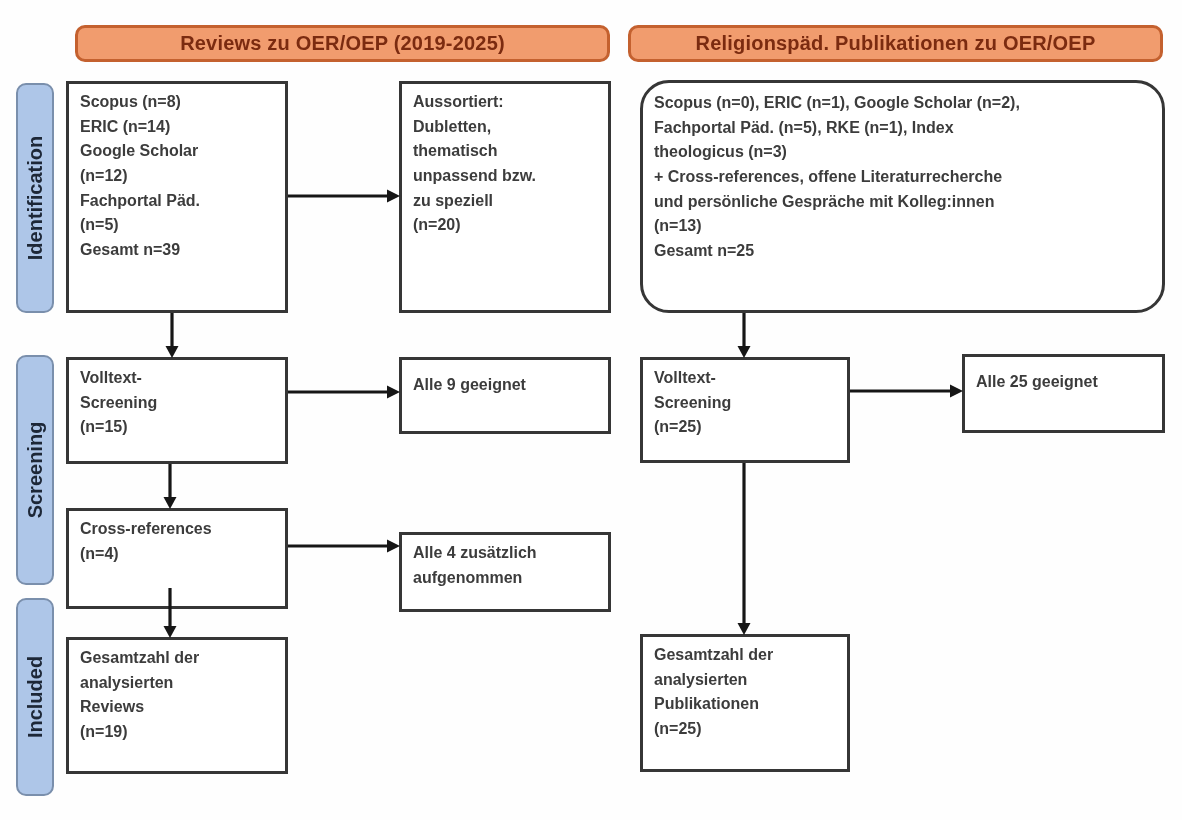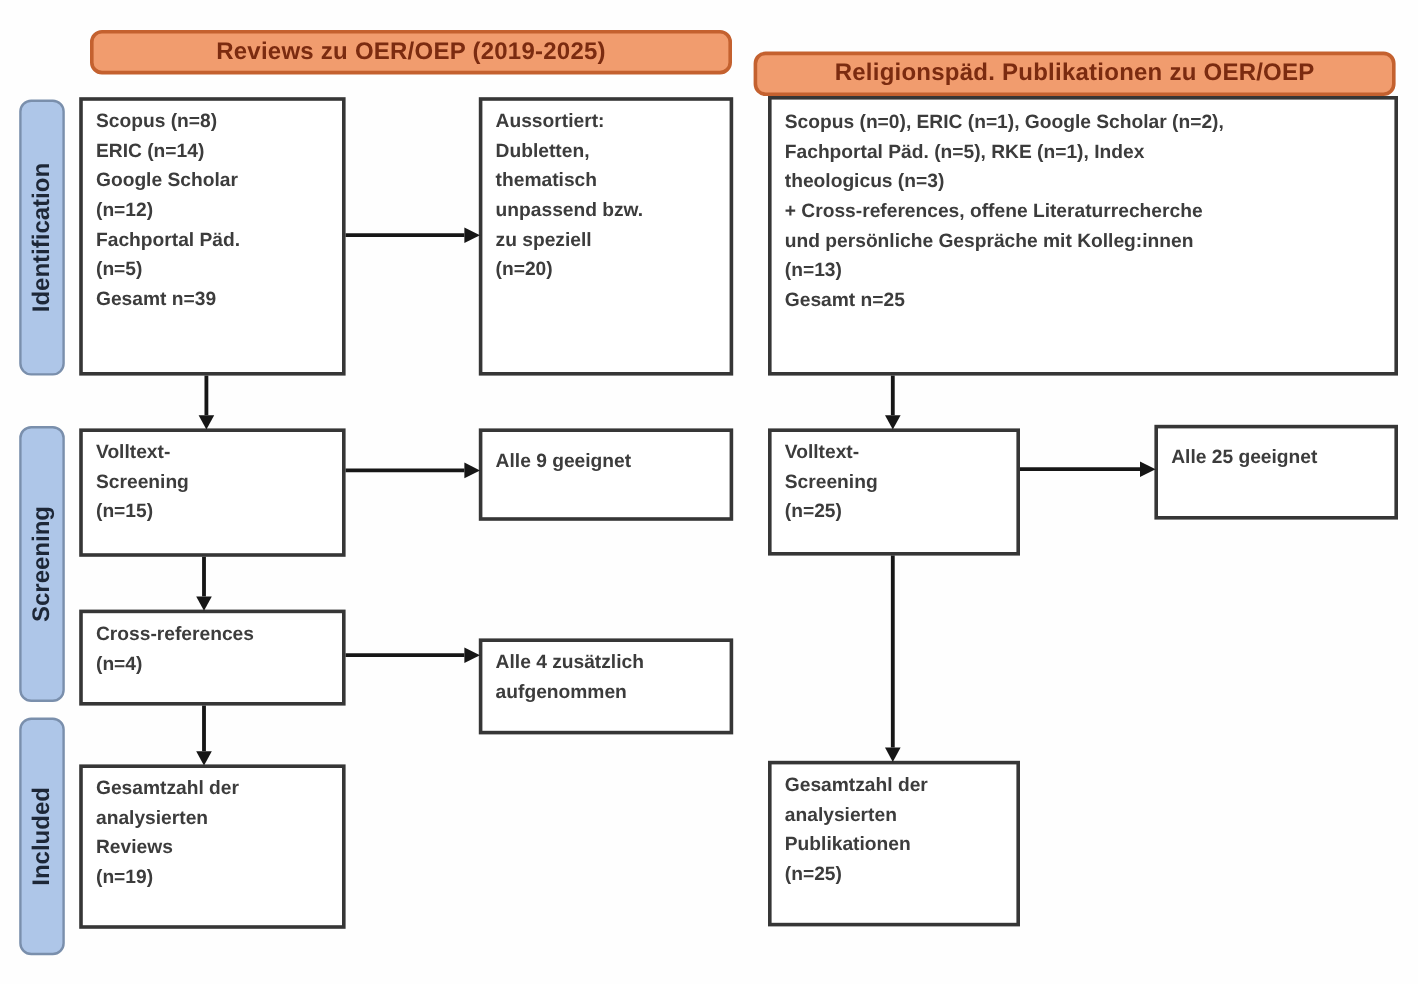--- a/index.html
+++ b/index.html
@@ -16,21 +16,21 @@
   }
   .hdr{
     position:absolute; box-sizing:border-box; height:37px;
     background:var(--header-fill); border:3px solid var(--header-border);
     border-radius:10px; color:var(--header-text);
     font-size:20px; font-weight:700; text-align:center;
     display:flex; align-items:center; justify-content:center;
     letter-spacing:.2px;
   }
   .hdr-left{ left:75px;  top:25px; width:535px; }
-  .hdr-right{ left:628px; top:43px; width:535px; }
+  .hdr-right{ left:628px; top:25px; width:535px; }
   .stage{
     position:absolute; box-sizing:border-box; width:38px; left:16px;
     background:var(--stage-fill); border:2px solid var(--stage-border);
     border-radius:10px;
   }
   .stage span{
     position:absolute; top:50%; left:50%;
     transform:translate(-50%,-50%) rotate(-90deg);
     white-space:nowrap; font-size:20px; font-weight:700; color:var(--stage-text);
   }
@@ -39,26 +39,26 @@
   .stage-included{       top:598px; height:198px; }
   .box{
     position:absolute; box-sizing:border-box; background:#fff;
     border:3px solid var(--box-border);
     color:var(--box-text); font-size:16px; font-weight:600;
     line-height:1.54; white-space:pre-line;
     padding:6px 11px;
   }
   .b-reviews-sources{ left:66px;  top:81px;  width:222px; height:232px; }
   .b-reviews-excluded{ left:399px; top:81px;  width:212px; height:232px; }
-  .b-relpaed-sources{ left:640px; top:80px;  width:525px; height:233px; padding-top:8px; }
+  .b-relpaed-sources{ left:640px; top:80px;  width:525px; height:233px; padding-top:8px;border-radius:29px; }
   .b-reviews-fulltext{ left:66px;  top:357px; width:222px; height:107px; }
   .b-reviews-eligible{ left:399px; top:357px; width:212px; height:77px; padding-top:13px; }
   .b-relpaed-fulltext{ left:640px; top:357px; width:210px; height:106px; }
   .b-relpaed-eligible{ left:962px; top:354px; width:203px; height:79px; padding-top:13px; }
-  .b-reviews-crossref{ left:66px;  top:508px; width:222px; height:80px; }
+  .b-reviews-crossref{ left:66px;  top:508px; width:222px; height:101px; }
   .b-reviews-crossref-added{ left:399px; top:508px; width:212px; height:80px;margin-top:24px; }
   .b-reviews-total{ left:66px;  top:637px; width:222px; height:137px; }
   .b-relpaed-total{ left:640px; top:634px; width:210px; height:138px; }
   .arrows{ position:absolute; left:0; top:0; pointer-events:none; }
 </style>
 </head>
 <body>
 
 <div class="canvas">
 

